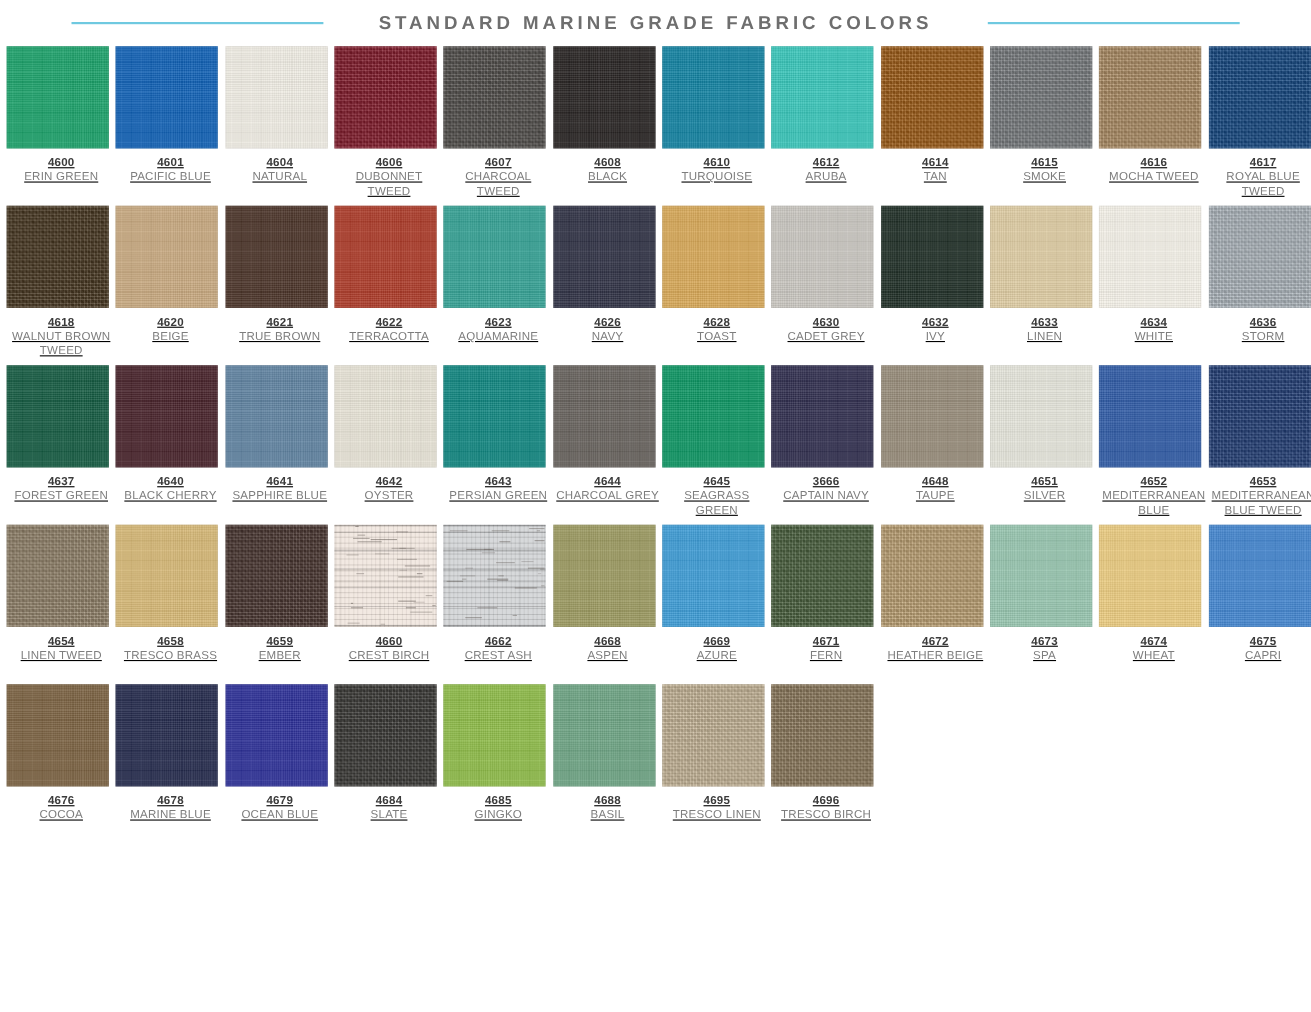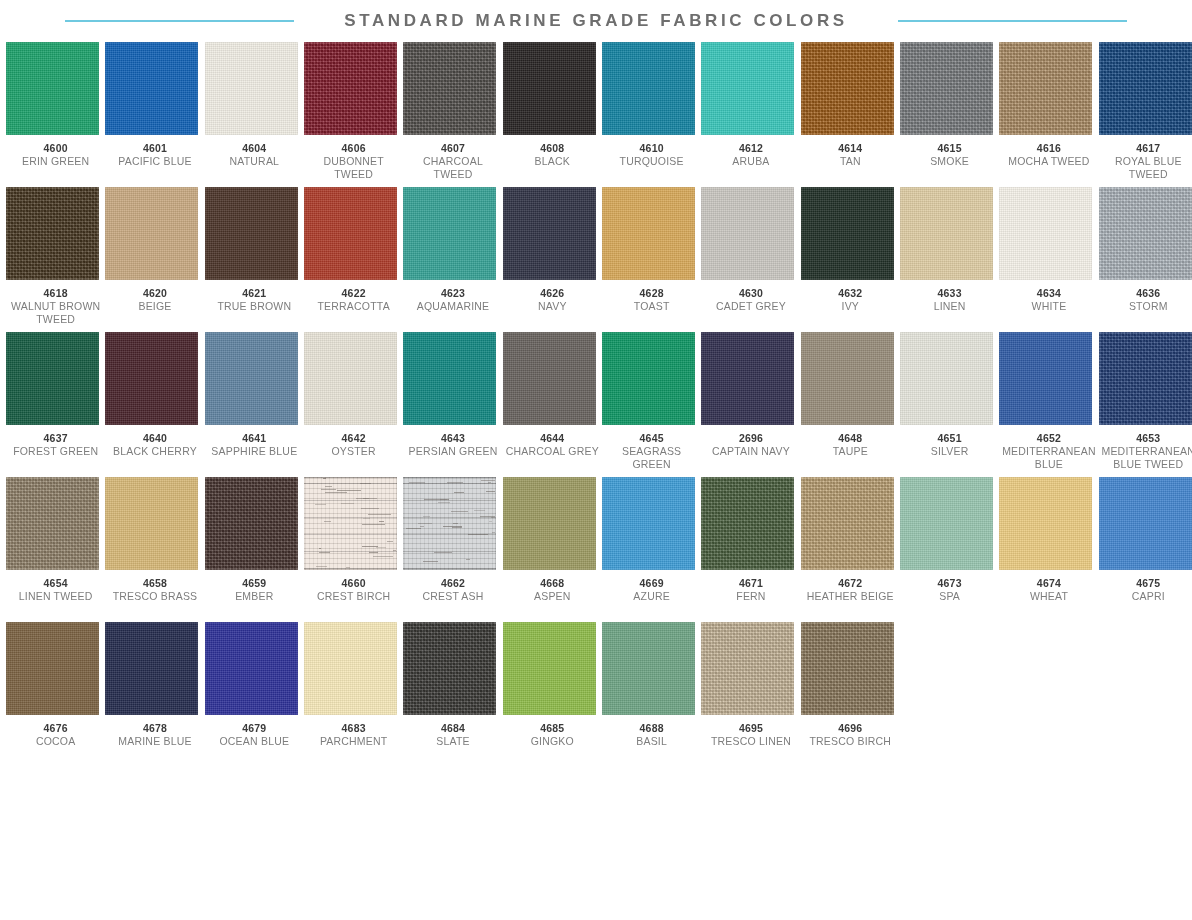--- a/index.html
+++ b/index.html
@@ -41,20 +41,21 @@
     text-transform: uppercase;
     flex: 0 0 auto;
   }
 
   
   .grid {
     display: grid;
     grid-template-columns: repeat(12, 99.33px);
     padding: 0 0 0 6px;
     box-sizing: border-box;
+    text-decoration: underline;
   }
   .cell {
     width: 99.33px;
     height: 145px;
     box-sizing: border-box;
   }
   .swatch-wrap {
     width: 93px;
     height: 93px;
     position: relative;
@@ -409,21 +410,21 @@
       <div class="label">
         <div class="code">4645</div>
         <div class="name">SEAGRASS GREEN</div>
       </div>
     </div>
     <div class="cell">
       <div class="swatch-wrap">
         <div class="swatch tex-weave" style="background-color: rgb(48, 46, 78);"></div>
       </div>
       <div class="label">
-        <div class="code">2696</div>
+        <div class="code">3666</div>
         <div class="name">CAPTAIN NAVY</div>
       </div>
     </div>
     <div class="cell">
       <div class="swatch-wrap">
         <div class="swatch tex-weave" style="background-color: rgb(150, 139, 121);"></div>
       </div>
       <div class="label">
         <div class="code">4648</div>
         <div class="name">TAUPE</div>
@@ -642,29 +643,20 @@
       <div class="swatch-wrap">
         <div class="swatch tex-weave" style="background-color: rgb(44, 47, 150);"></div>
       </div>
       <div class="label">
         <div class="code">4679</div>
         <div class="name">OCEAN BLUE</div>
       </div>
     </div>
     <div class="cell">
       <div class="swatch-wrap">
-        <div class="swatch tex-weave" style="background-color: rgb(245, 231, 184);"></div>
-      </div>
-      <div class="label">
-        <div class="code">4683</div>
-        <div class="name">PARCHMENT</div>
-      </div>
-    </div>
-    <div class="cell">
-      <div class="swatch-wrap">
         <div class="swatch tex-tweed" style="background-color: rgb(60, 59, 56);"></div>
       </div>
       <div class="label">
         <div class="code">4684</div>
         <div class="name">SLATE</div>
       </div>
     </div>
     <div class="cell">
       <div class="swatch-wrap">
         <div class="swatch tex-weave" style="background-color: rgb(141, 186, 72);"></div>

